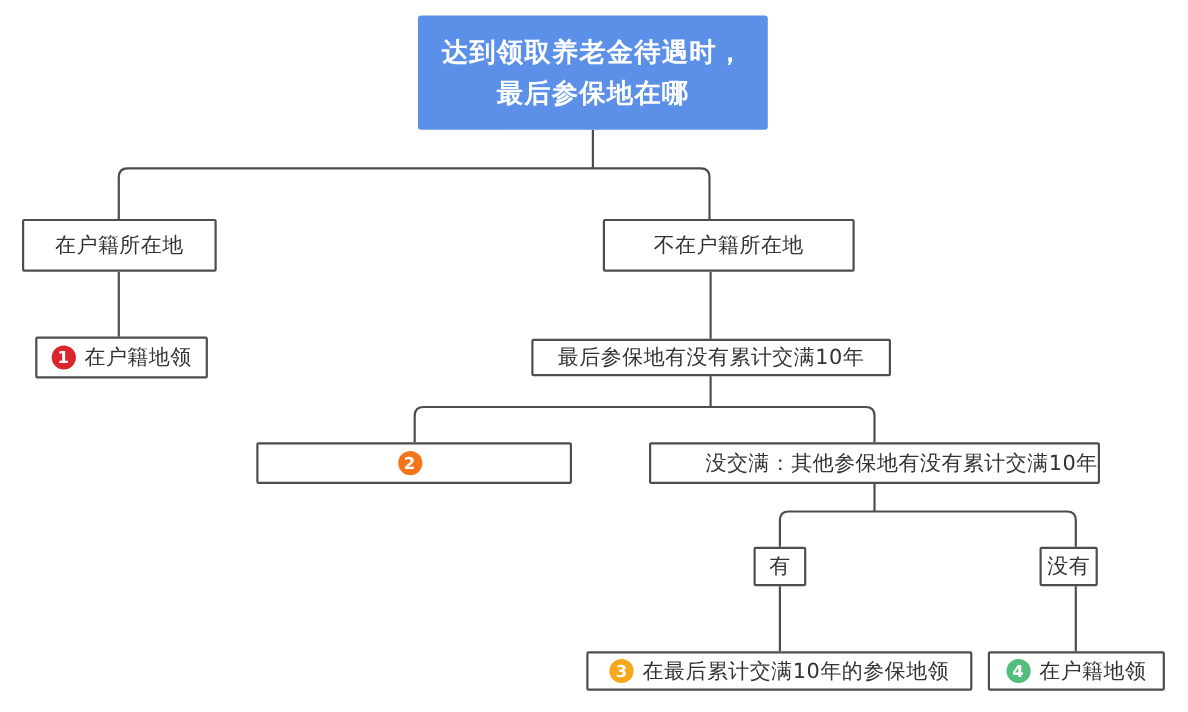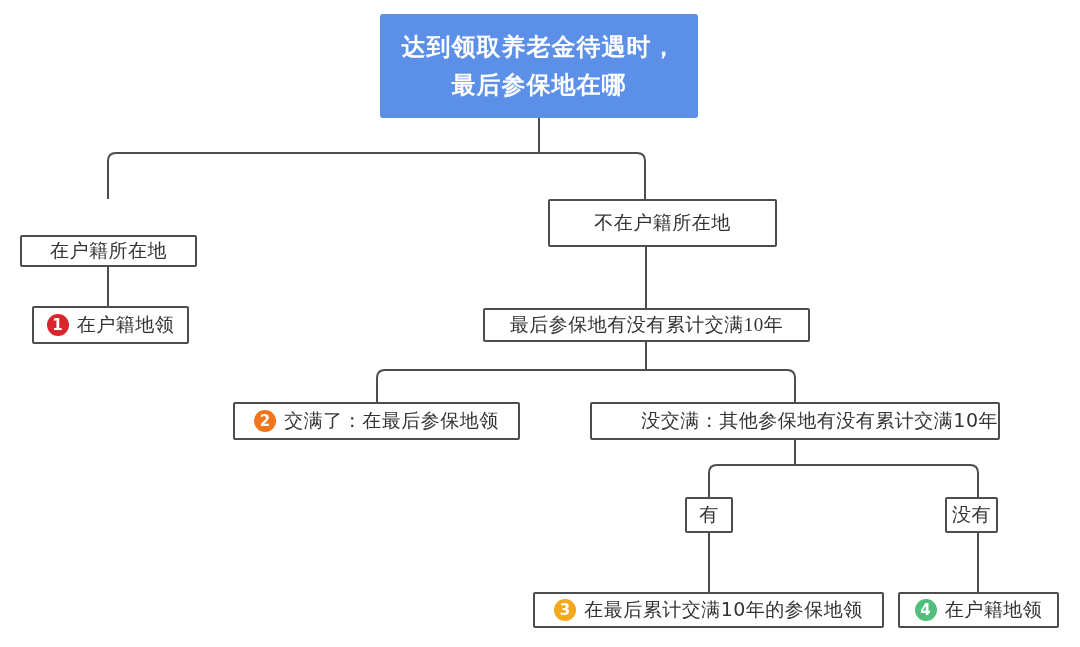--- a/index.html
+++ b/index.html
@@ -82,40 +82,39 @@
 
     <path d="M709 533 L709 592"></path>
     <path d="M978 533 L978 592"></path>
   </svg>
 
   <div class="node node-root" style="left: 380px; top: 14px; width: 318px; height: 104px; background-color: rgb(91, 143, 232);">
     <span>达到领取养老金待遇时，</span>
     <span>最后参保地在哪</span>
   </div>
 
-  <div class="node" style="left:20px; top:199px; width:177px; height:32px;margin-top:36px;">
+  <div class="node" style="left:20px; top:199px; width:177px; height:48px;">
     <span>在户籍所在地</span>
   </div>
 
   <div class="node" style="left:548px; top:199px; width:229px; height:48px;">
     <span>不在户籍所在地</span>
   </div>
 
   <div class="node" style="left:32px; top:306px; width:157px; height:38px;">
     <span class="badge" style="background-color: rgb(217, 37, 43);">1</span>
     <span>在户籍地领</span>
   </div>
 
-  <div class="node" style="left:483px; top:308px; width:327px; height:34px;font-family:Liberation Serif, serif;">
+  <div class="node" style="left:483px; top:308px; width:327px; height:34px;">
     <span>最后参保地有没有累计交满10年</span>
   </div>
 
   <div class="node" style="left:233px; top:402px; width:287px; height:38px;">
     <span class="badge" style="background-color: rgb(242, 116, 27);">2</span>
-    <span>交满了：在最后参保地领</span>
   </div>
 
   <div class="node" style="left:590px; top:402px; width:410px; height:38px;justify-content:flex-end;">
     <span>没交满：其他参保地有没有累计交满10年</span>
   </div>
 
   <div class="node" style="left:685px; top:497px; width:48px; height:36px;">
     <span>有</span>
   </div>
 

